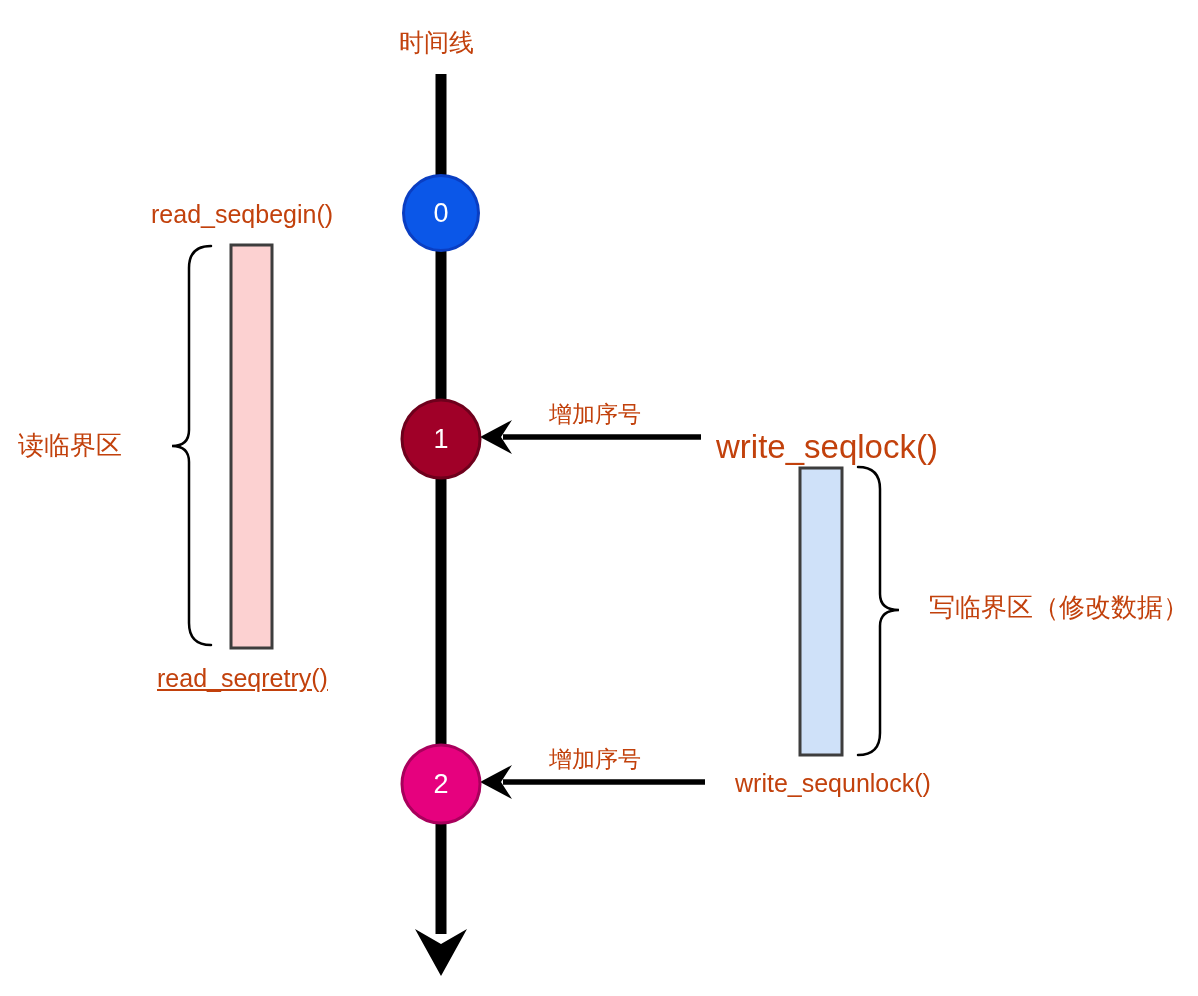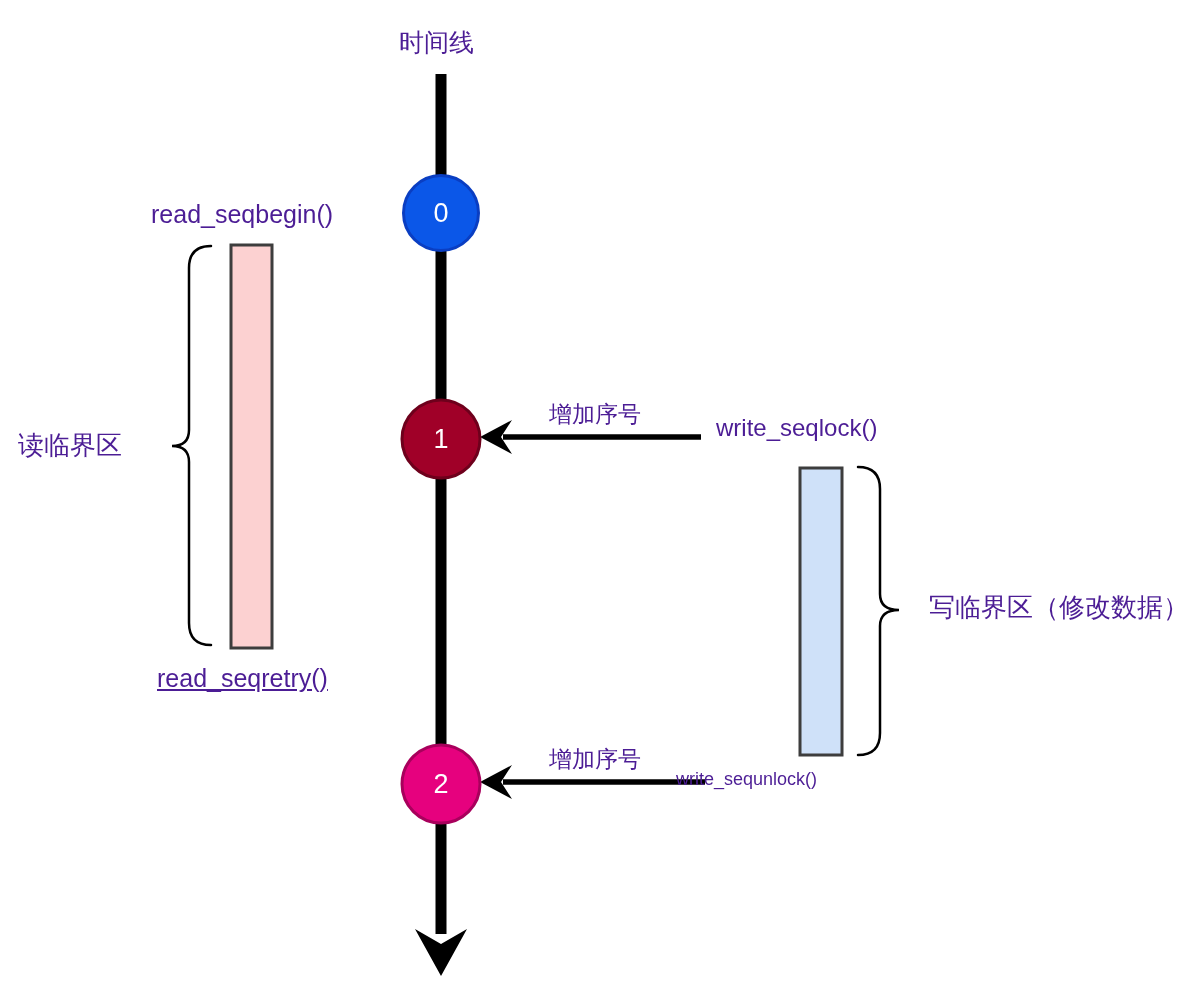--- a/index.html
+++ b/index.html
@@ -15,33 +15,33 @@
     font-family: "Liberation Sans", sans-serif;
     overflow: hidden;
   }
   .shape-layer {
     position: absolute;
     left: 0;
     top: 0;
   }
   .label {
     position: absolute;
-    color: #4c1d95;
+    color: #c2410c;
     white-space: nowrap;
     line-height: 1.15;
   }
   .label-title        { left: 399px; top: 28px;  font-size: 25px; }
   .label-read-begin   { left: 151px; top: 194px; font-size: 25px; margin-top: 6px; }
   .label-read-retry   { left: 157px; top: 664px; font-size: 25px; text-decoration: underline; }
   .label-read-brace   { left: 18px;  top: 431px; font-size: 26px; }
   .label-incr-1       { left: 549px; top: 401px; font-size: 23px; }
-  .label-write-lock   { left: 716px; top: 414px; font-size: 24px; }
+  .label-write-lock   { left: 716px; top: 428px; font-size: 33px; }
   .label-write-brace  { left: 929px; top: 593px; font-size: 26px; }
   .label-incr-2       { left: 549px; top: 746px; font-size: 23px; }
-  .label-write-unlock { left: 676px; top: 769px; font-size: 18px; }
+  .label-write-unlock { left: 735px; top: 769px; font-size: 25px; }
   .node-num {
     position: absolute;
     left: 401px;
     width: 80px;
     text-align: center;
     color: #ffffff;
     font-size: 27px;
     line-height: 30px;
   }
   .node-num-0 { top: 198px; }

